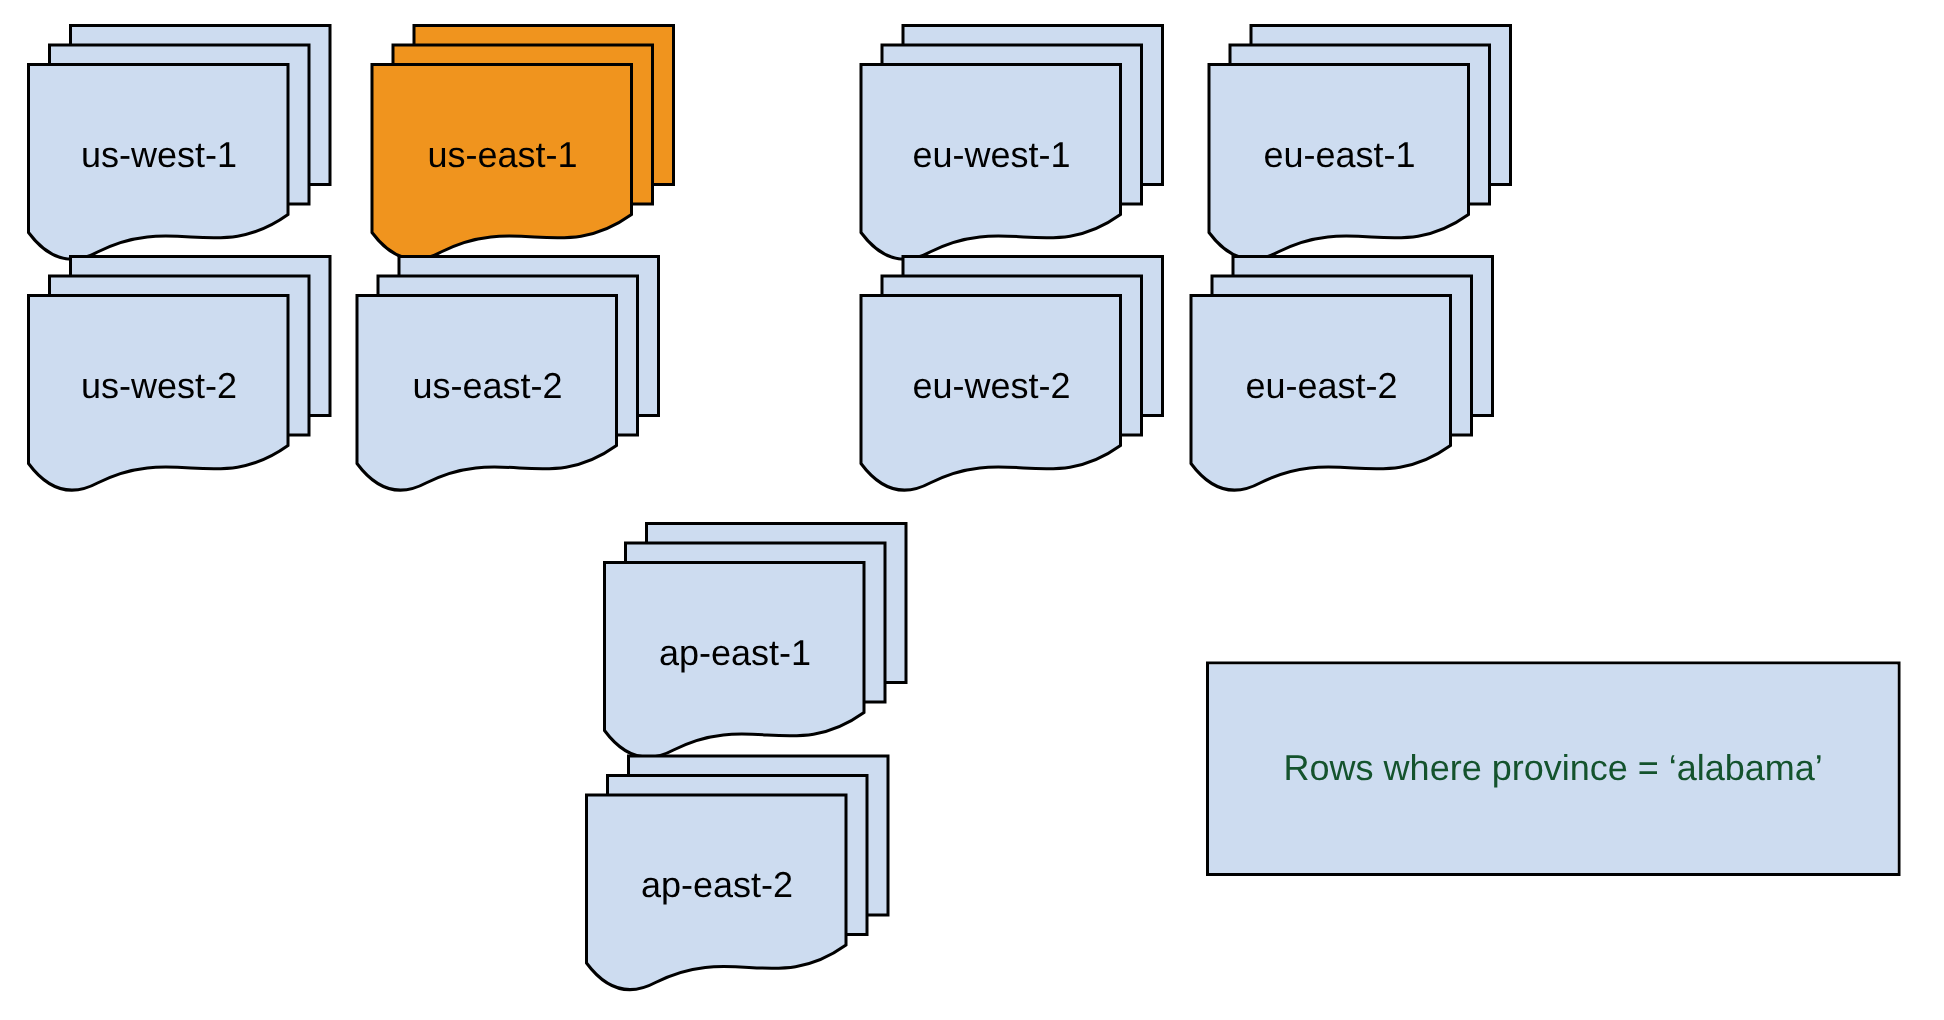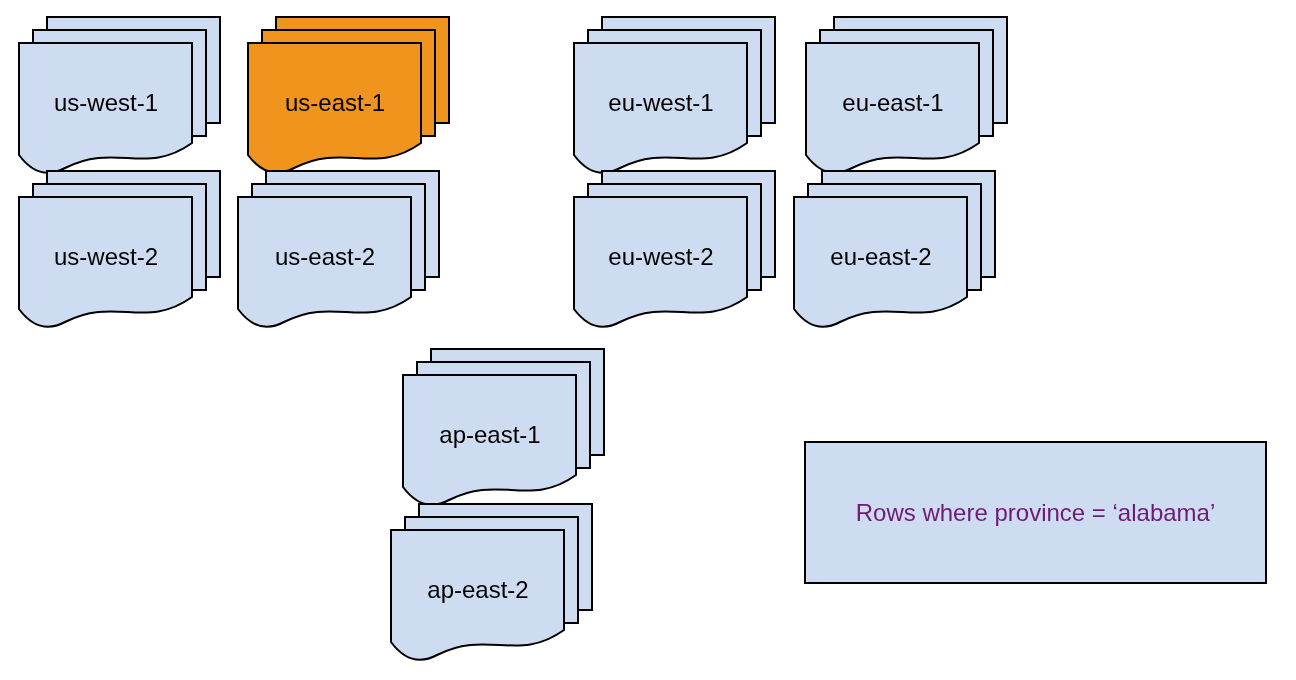--- a/index.html
+++ b/index.html
@@ -30,21 +30,21 @@
     border: 2px solid #000000;
     display: flex;
     flex-direction: column;
   }
   .legend-row {
     flex: 1;
     display: flex;
     align-items: center;
     justify-content: center;
     font-size: 24px;
-    color: #701a75;
+    color: #14532d;
   }
   .legend-row + .legend-row {
     border-top: 3px solid #000000;
   }
 </style>
 </head>
 <body>
 
 <div class="canvas">
 

